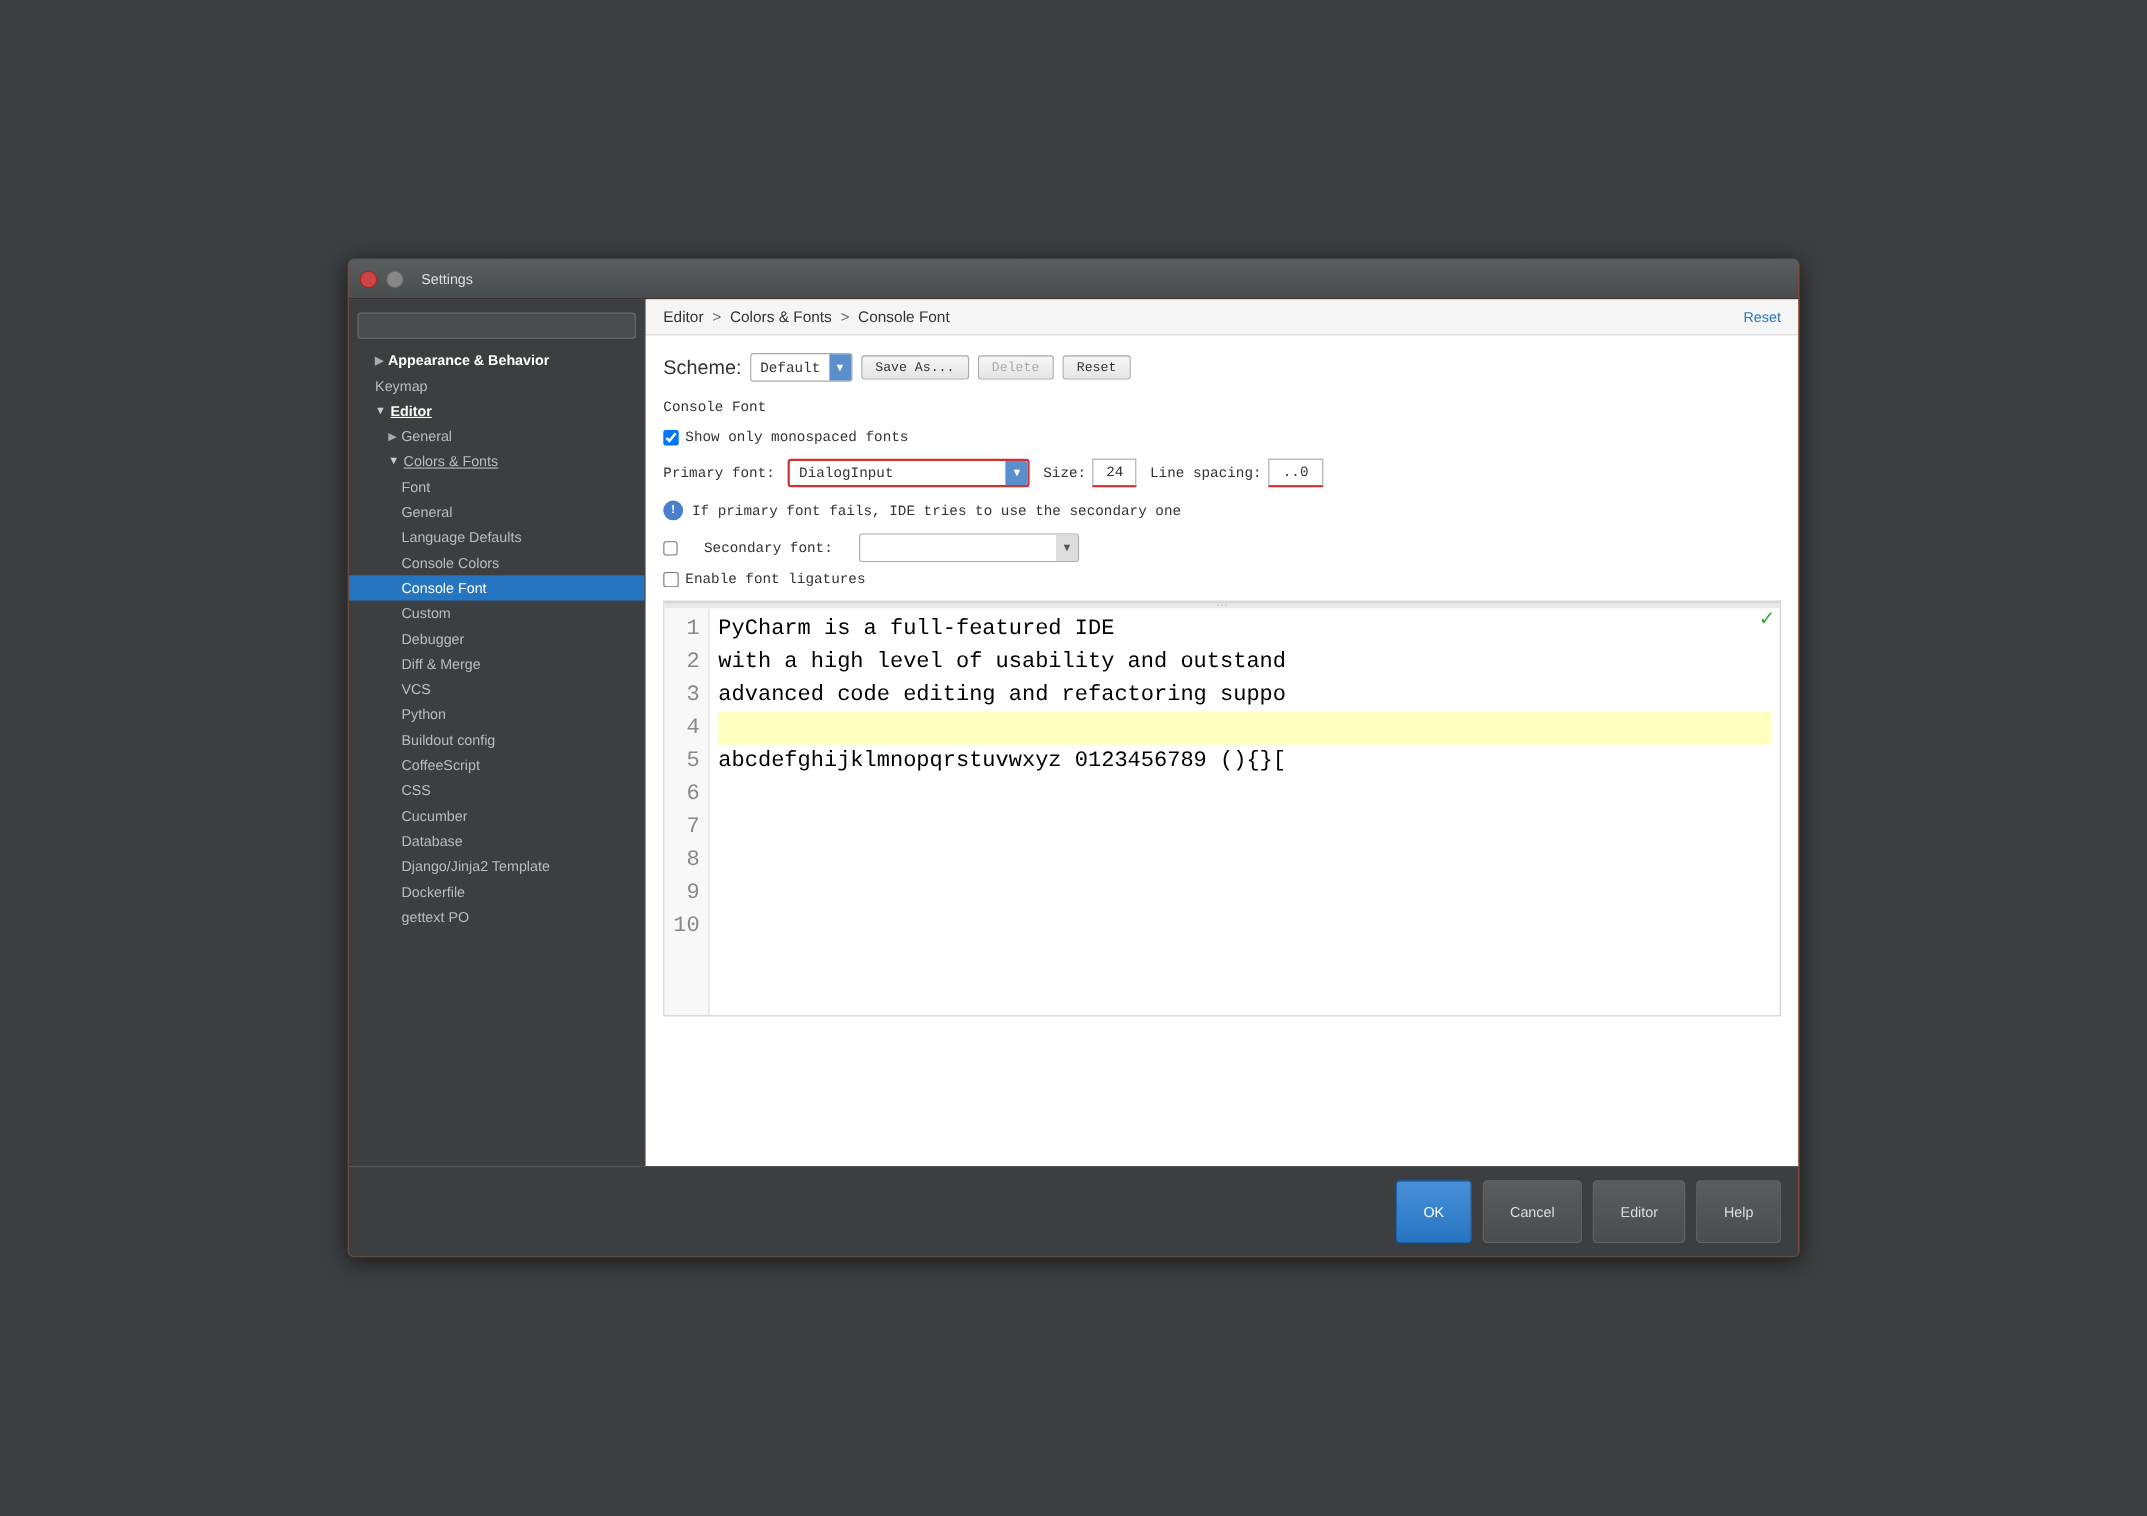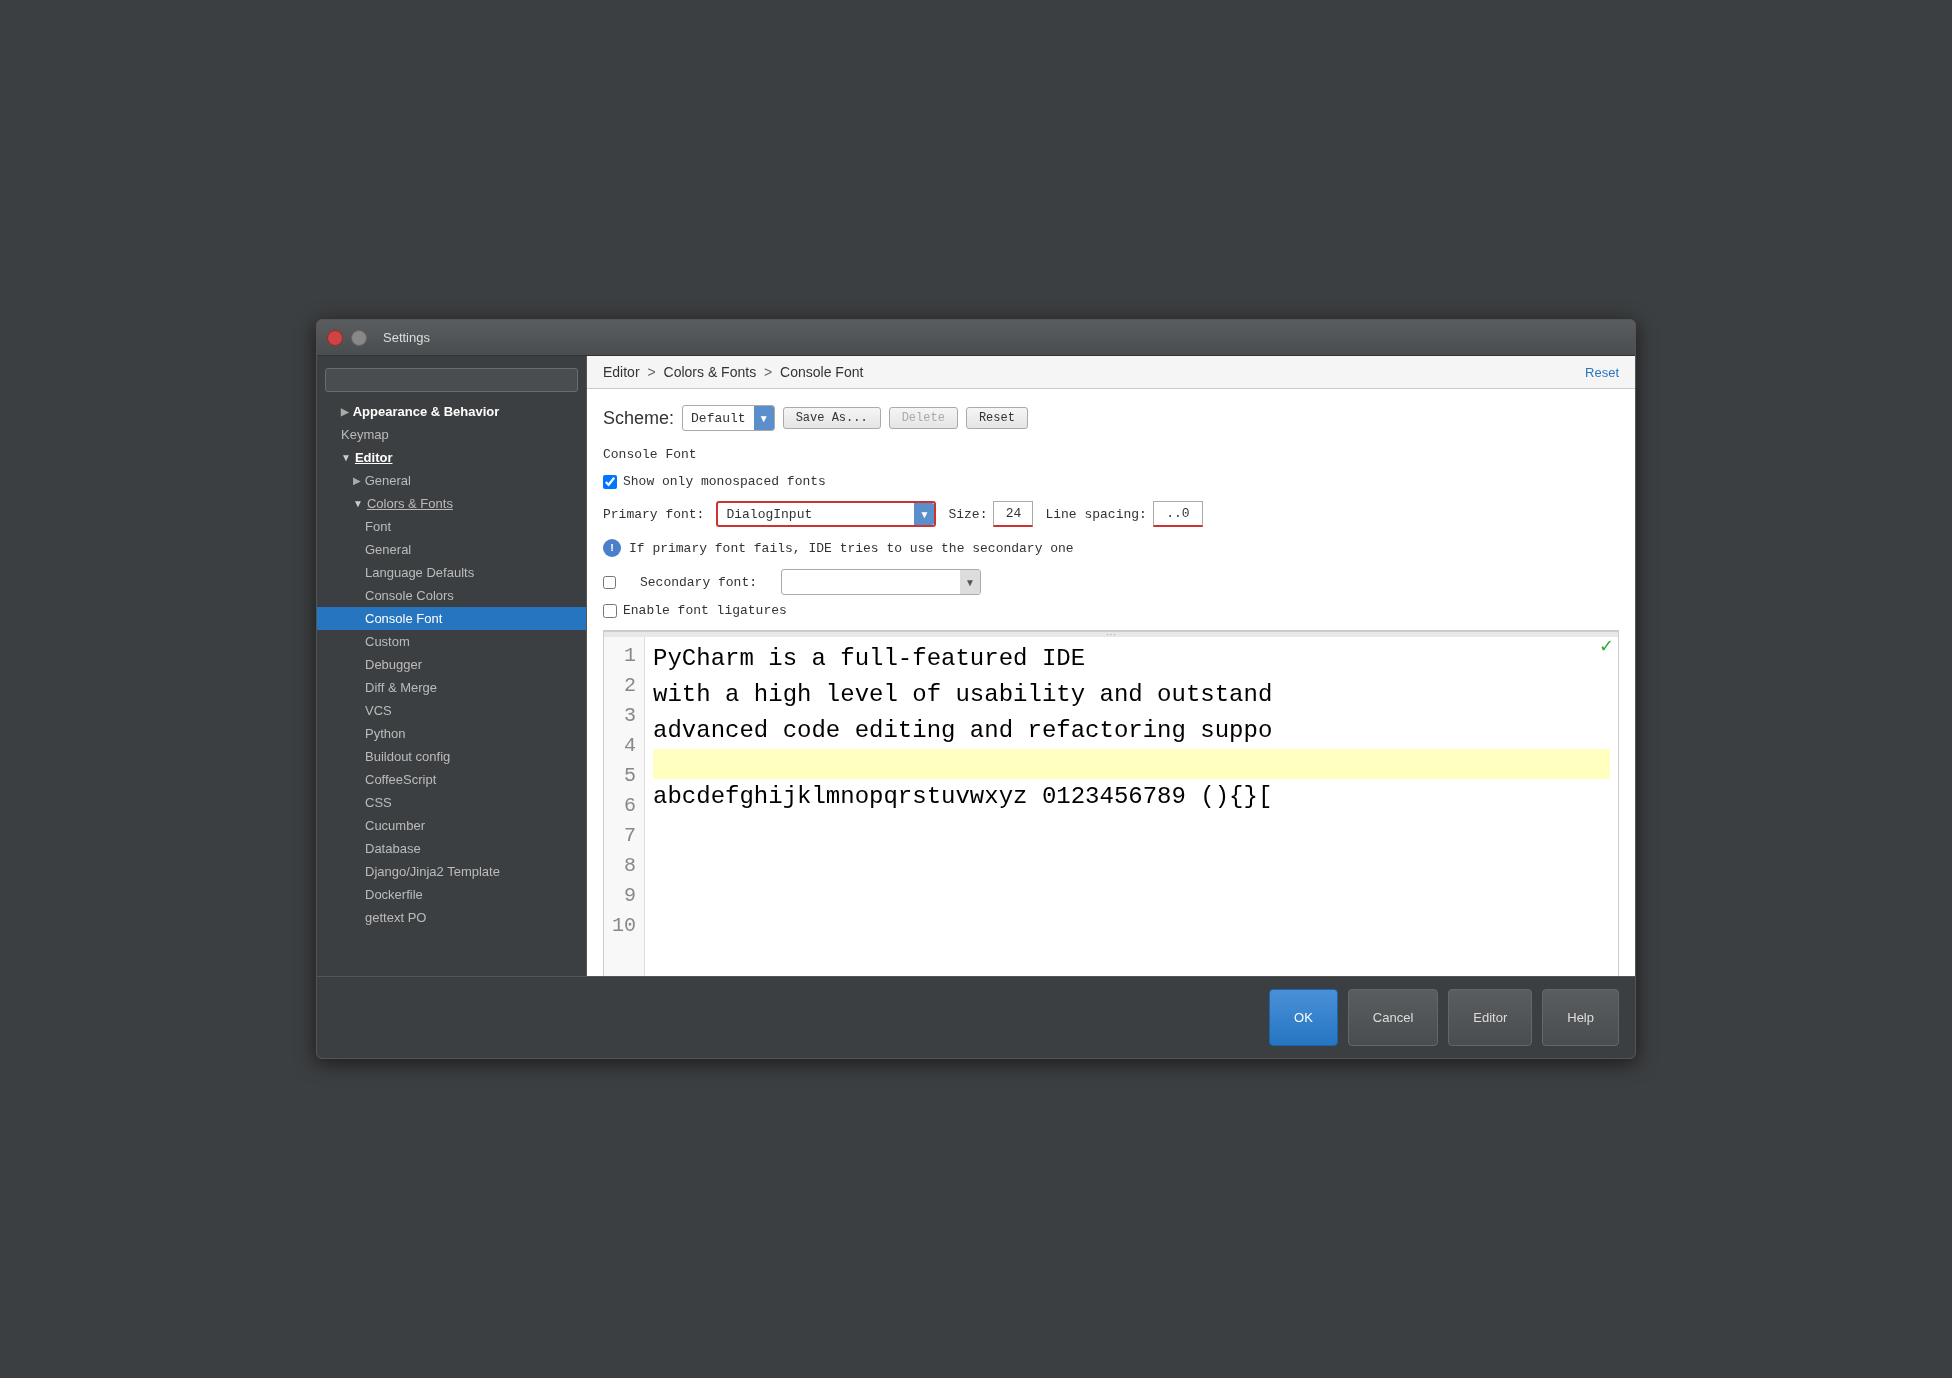--- a/index.html
+++ b/index.html
@@ -7,21 +7,21 @@
       font-family: 'Courier New', Courier, monospace;
       font-size: 13px;
       background: #3c3f41;
       display: flex;
       justify-content: center;
       align-items: center;
       height: 100vh;
     }
     .window {
       width: 1320px;
-      height: 740px;
+      height: 908px;
       background: #c2410c;
       border: 1px solid #555;
       border-radius: 6px;
       display: flex;
       flex-direction: column;
       overflow: hidden;
       box-shadow: 0 4px 20px rgba(0,0,0,0.6);
     }
     .titlebar {
       background: linear-gradient(to bottom, #5a5d5f, #4a4d4f);
@@ -349,21 +349,21 @@
       text-align: right;
       font-family: 'Courier New', monospace;
       font-size: 20px;
       color: #888;
       line-height: 1.5;
       min-width: 40px;
     }
     .code-content {
       padding: 4px 8px;
       font-family: 'Courier New', monospace;
-      font-size: 24px;
+      font-size: 20px;
       line-height: 1.5;
       color: #000;
       flex: 1;
       overflow: hidden;
       white-space: nowrap;
     }
     .code-line { min-height: 30px; display: block; }
     .code-line.highlight { background: #ffffc0; }
     .check-mark {
       position: absolute;

